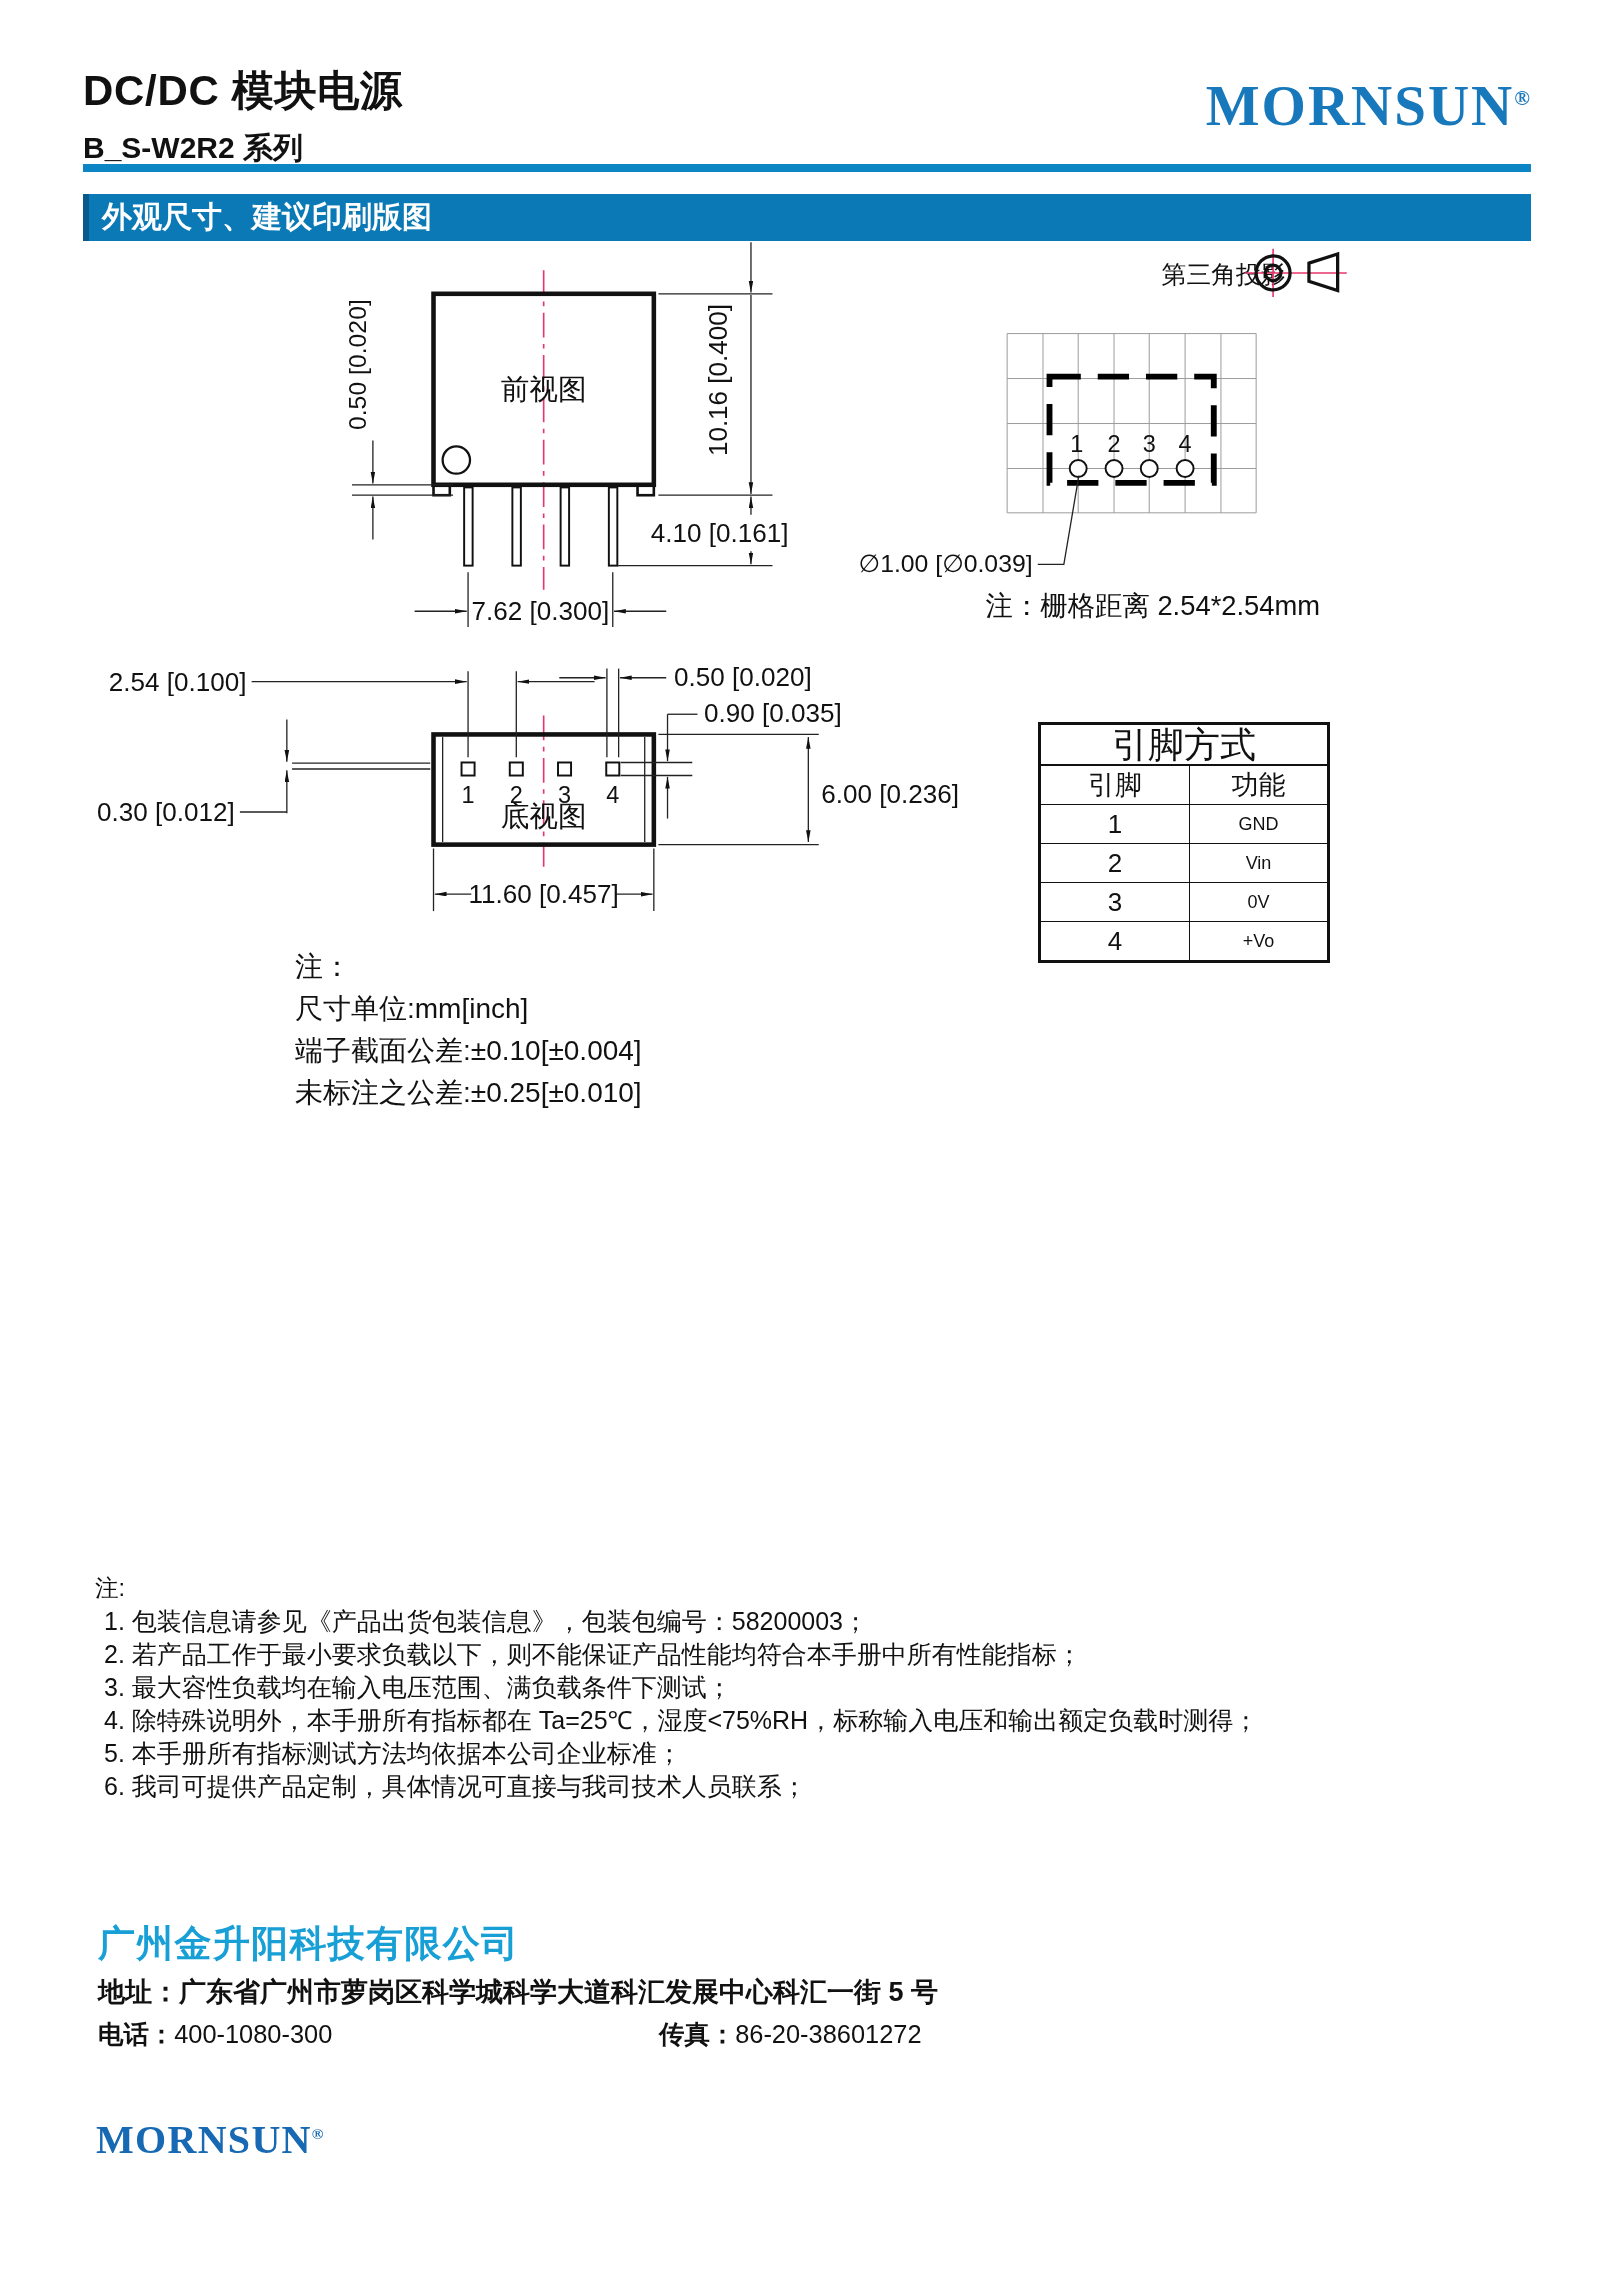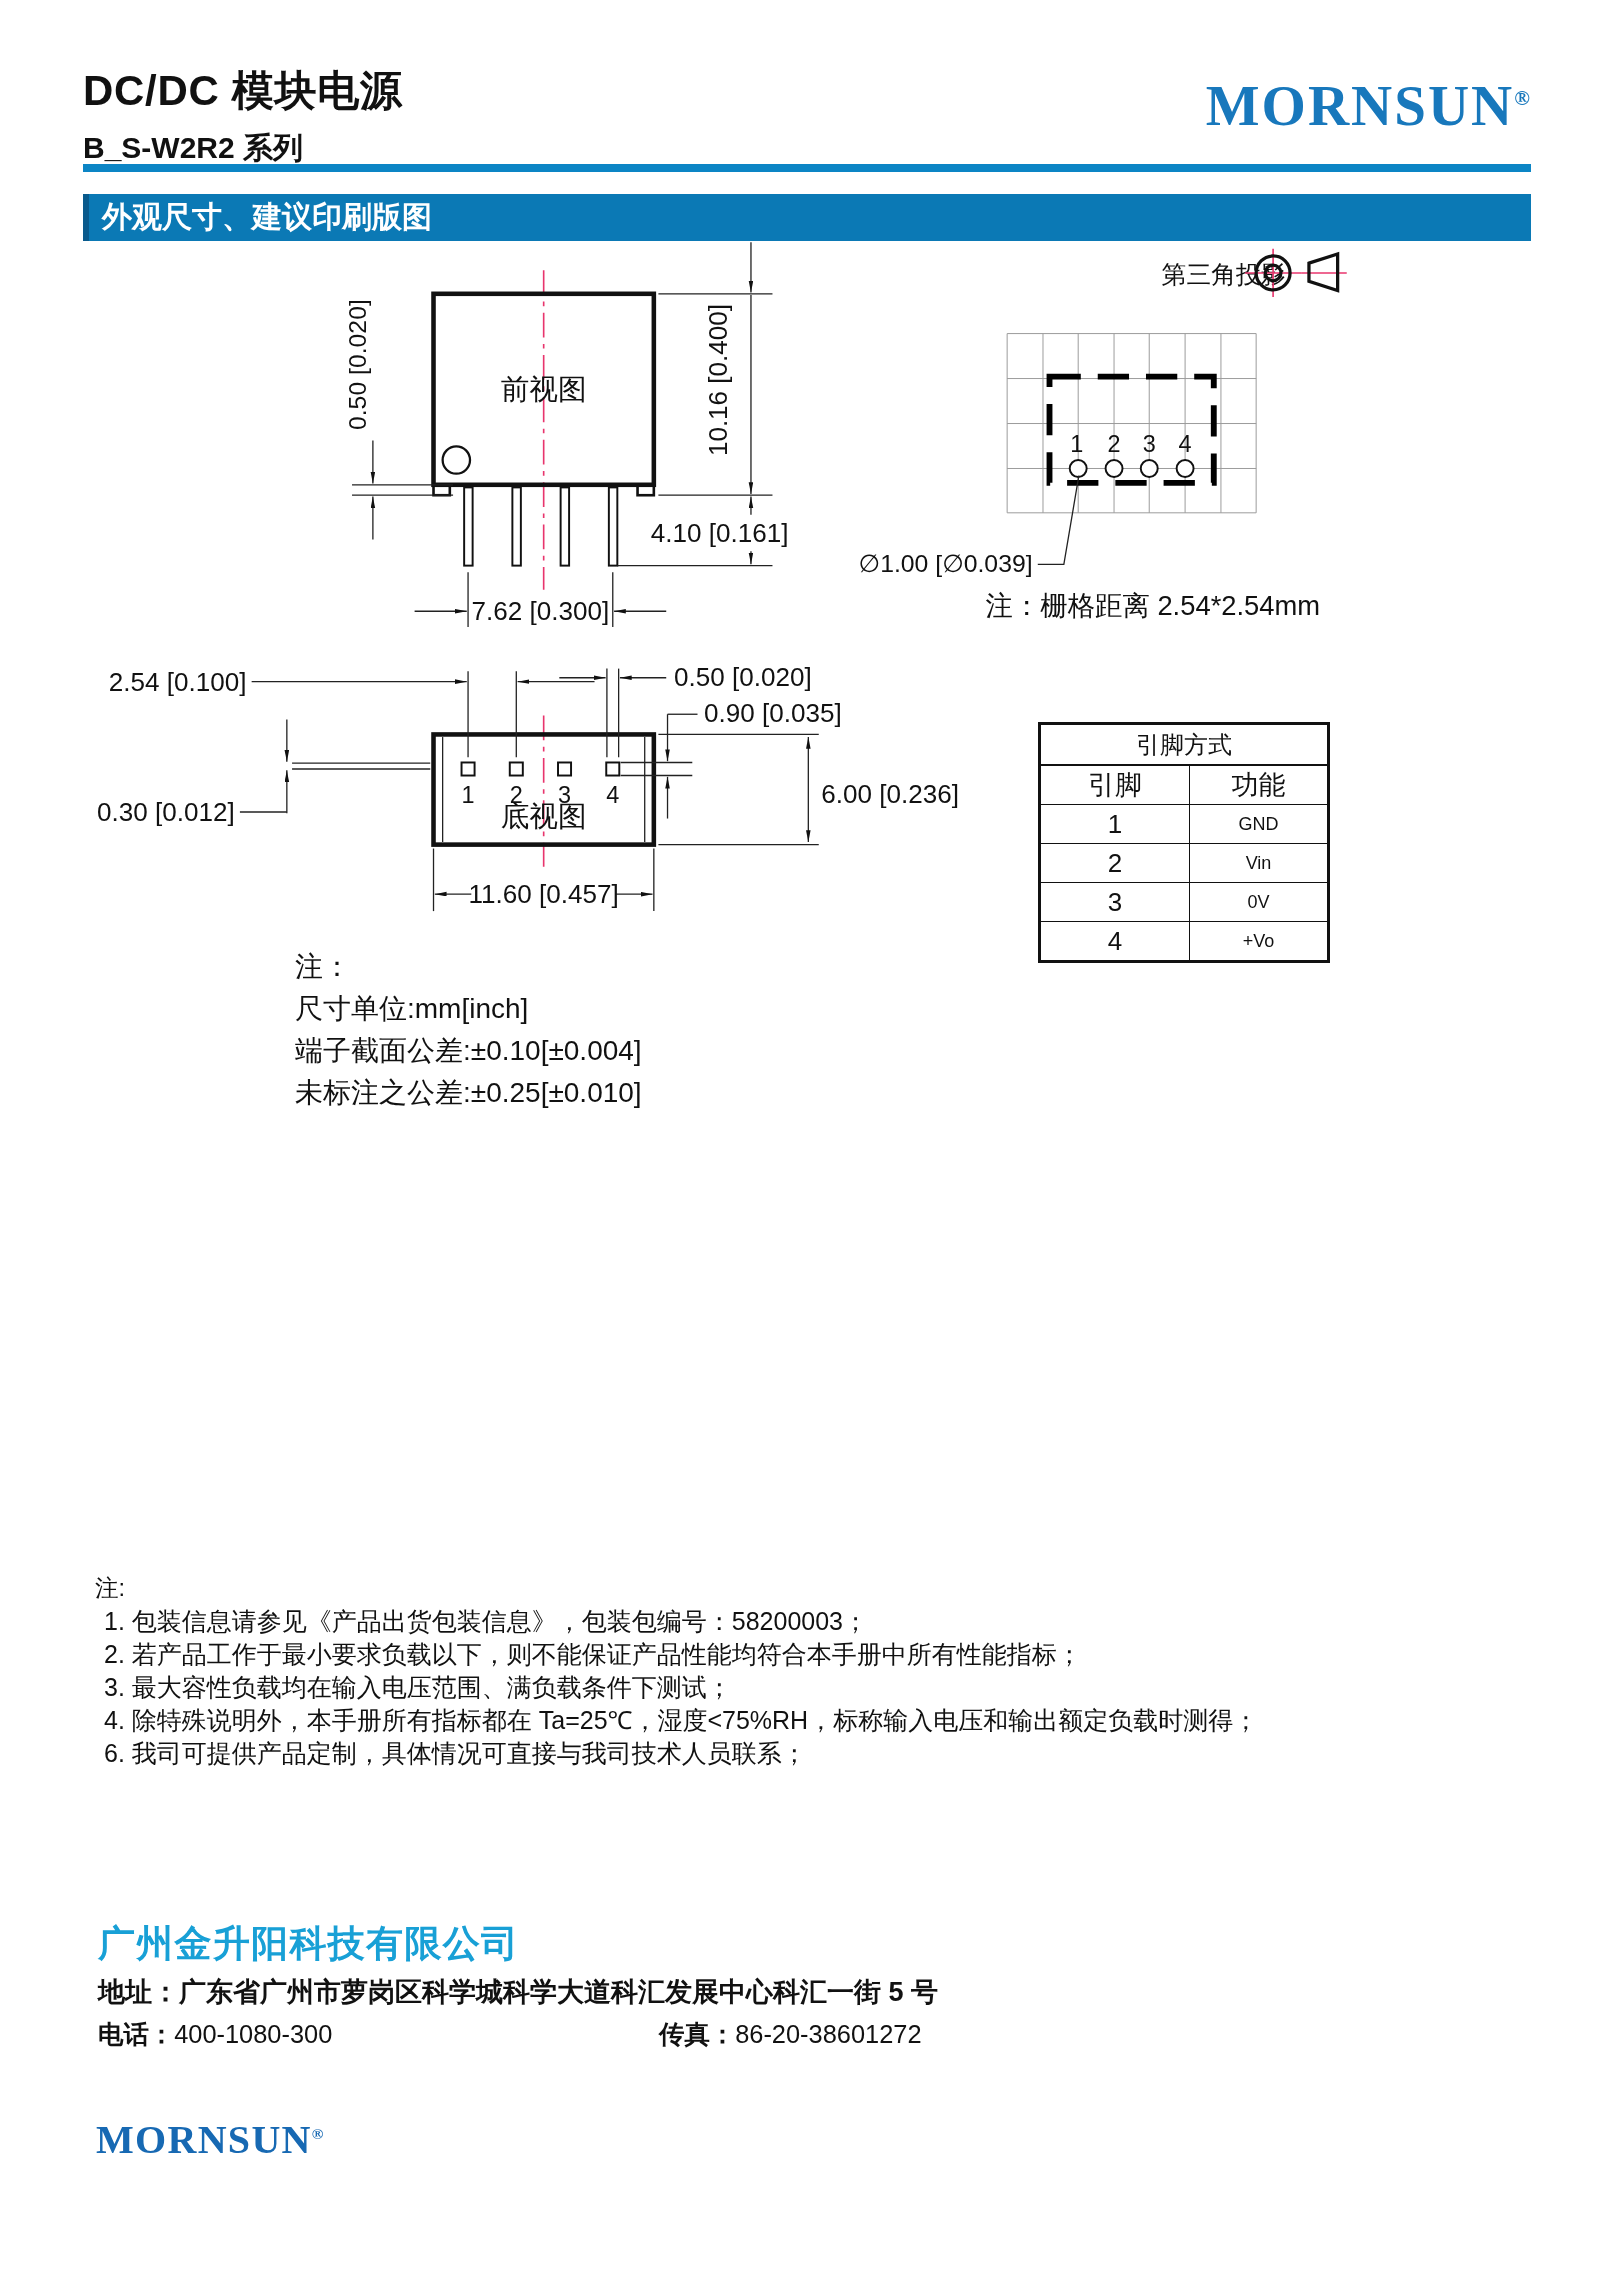--- a/index.html
+++ b/index.html
@@ -30,21 +30,21 @@
   .med{stroke:#111;stroke-width:3;fill:#fff;}
   .tab{stroke:#111;stroke-width:4;fill:#fff;}
   .cl{stroke:#e8356d;stroke-width:2.5;fill:none;stroke-dasharray:38 10 7 10;}
   .grid{stroke:#9a9a9a;stroke-width:1.5;}
   .fp{fill:none;stroke:#000;stroke-width:9;stroke-dasharray:48 26;}
   .sym{stroke:#111;stroke-width:5;fill:none;}
   .red{stroke:#e8356d;stroke-width:2.5;}
 
   
   .ptable{left:1038px;top:722px;width:292px;border:3.3px solid #111;box-sizing:border-box;background:#fff;}
-  .ptable .tt{height:39px;line-height:39px;text-align:center;font-size:24px;border-bottom:2px solid #111;}
+  .ptable .tt{height:39px;line-height:39px;text-align:center;font-size:36px;border-bottom:2px solid #111;}
   .ptable .row{display:flex;height:38px;line-height:38px;text-align:center;border-bottom:1.3px solid #111;}
   .ptable .row:last-child{border-bottom:none;}
   .ptable .c1{width:148px;border-right:1.3px solid #111;font-size:26px;}
   .ptable .c2{flex:1;font-size:18px;}
   .ptable .hd{font-size:27px;}
 
   
   .dimnotes{left:295px;top:946px;font-size:28px;line-height:42px;}
   .notes{left:95px;top:1572px;font-size:25px;line-height:33px;}
   .notes .nt{font-size:23.5px;}
@@ -269,20 +269,21 @@
   <div>端子截面公差:±0.10[±0.004]</div>
   <div>未标注之公差:±0.25[±0.010]</div>
 </div>
 
 <div class="abs notes">
   <div class="nt">注:</div>
   <div class="it">1. 包装信息请参见《产品出货包装信息》，包装包编号：58200003；</div>
   <div class="it">2. 若产品工作于最小要求负载以下，则不能保证产品性能均符合本手册中所有性能指标；</div>
   <div class="it">3. 最大容性负载均在输入电压范围、满负载条件下测试；</div>
   <div class="it">4. 除特殊说明外，本手册所有指标都在 Ta=25℃，湿度&lt;75%RH，标称输入电压和输出额定负载时测得；</div>
+  <div class="it">5. 本手册所有指标测试方法均依据本公司企业标准；</div>
   <div class="it">6. 我司可提供产品定制，具体情况可直接与我司技术人员联系；</div>
 </div>
 
 <div class="abs cname">广州金升阳科技有限公司</div>
 <div class="abs addr">
   <span class="lab">地址：</span><span>广东省广州市萝岗区科学城科学大道科汇发展中心科汇一街 5 号</span>
 </div>
 <div class="abs contact">
   <span><span class="lab">电话：</span><span>400-1080-300</span></span>
   <span class="fax"><span class="lab">传真：</span><span>86-20-38601272</span></span>

